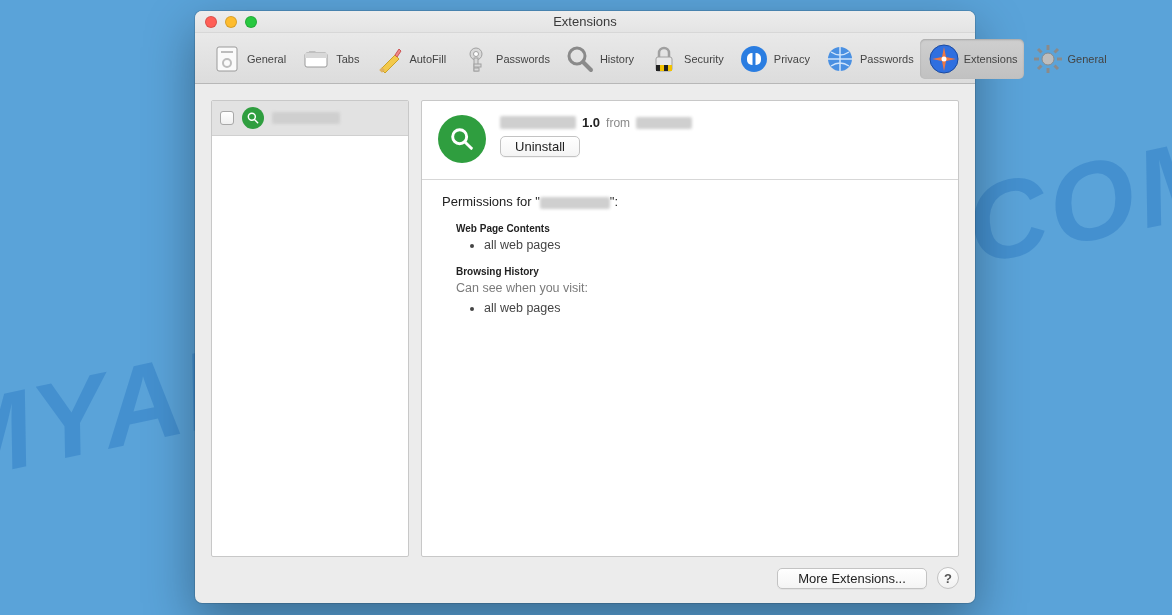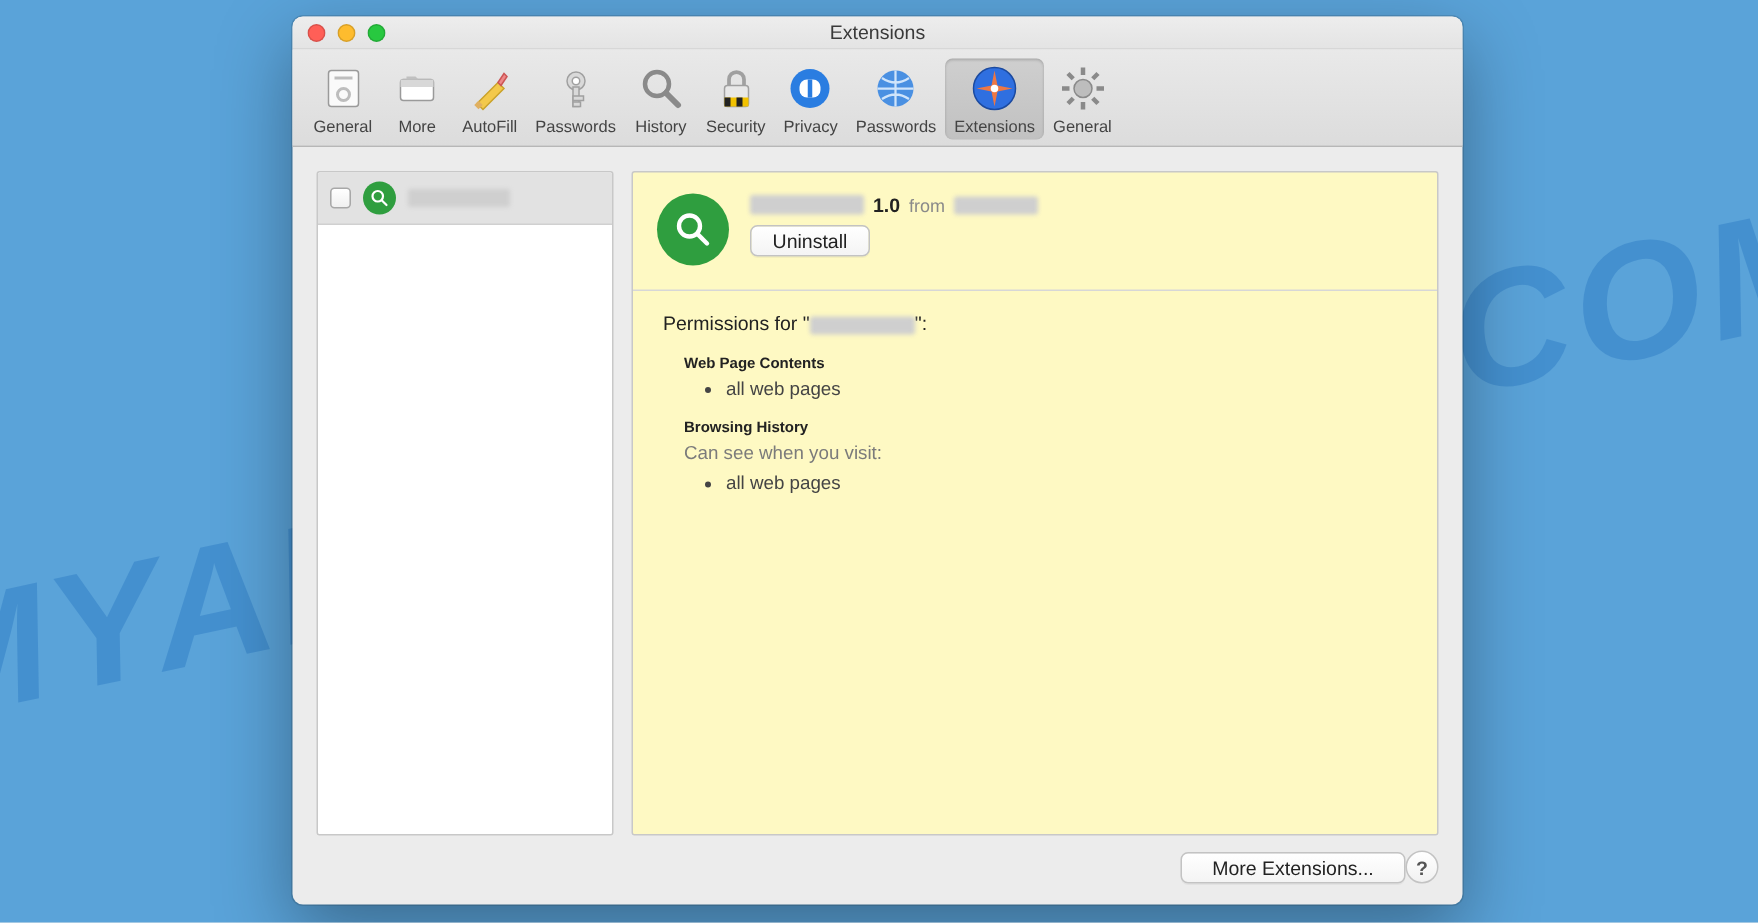--- a/index.html
+++ b/index.html
@@ -63,21 +63,21 @@
 .title { font-size: 13px; color: #3a3a3a; }
 .toolbar {
   background: linear-gradient(#e9e9e9, #dcdcdc);
   border-bottom: 1px solid #b7b7b7;
   padding: 6px 8px 4px 8px;
   display: flex;
   gap: 0;
 }
 .tbtn {
   display: flex;
-  flex-direction: column;
+  flex-direction: row;
   align-items: center;
   justify-content: flex-end;
   padding: 2px 6px 2px 6px;
   border-radius: 5px;
   gap: 2px;
   cursor: default;
 }
 .tbtn.active {
   background: linear-gradient(#cfcfcf, #c1c1c1);
   box-shadow: inset 0 1px 2px rgba(0,0,0,0.2);
@@ -126,21 +126,21 @@
 .ext-mini-icon svg{width:14px;height:14px;}
 .blurname {
   height: 12px;
   background: #cfcfcf;
   border-radius: 2px;
   filter: blur(1.5px);
 }
 .main {
   flex: 1;
   border: 1px solid #c8c8c8;
-  background: #fef9c3;
+  background: #ffffff;
   border-radius: 2px;
   display: flex;
   flex-direction: column;
 }
 .ext-header {
   padding: 14px 16px 16px 16px;
   display: flex;
   gap: 14px;
 }
 .big-icon {
@@ -173,20 +173,21 @@
 .perm-sec { margin-left:14px; margin-bottom:14px;}
 .perm-sec h4 { font-size:10px; font-weight:700; margin-bottom:4px;}
 .perm-sec p { font-size:12.5px; color:#7b7b7b; margin-bottom:6px;}
 .perm-sec ul { list-style: disc; padding-left: 28px;}
 .perm-sec li { font-size:12.5px; color:#444;}
 .footer {
   padding: 10px 16px 14px 16px;
   display: flex;
   justify-content: flex-end;
   align-items: center;
+  gap: 10px;
 }
 .help-btn {
   width:22px;height:22px;border-radius:50%;
   border:1px solid #c3c3c3; background:linear-gradient(#fff,#f1f1f1);
   display:flex;align-items:center;justify-content:center;
   font-size:13px; color:#555; font-weight:600;
 }
 </style>
 </head>
 <body>
@@ -218,21 +219,21 @@
     </div>
 
     <div class="tbtn">
       <div class="ticon">
         <svg viewBox="0 0 36 36">
             <rect x="7" y="12" width="22" height="14" rx="2" fill="#fff" stroke="#9a9a9a"></rect>
             <rect x="7" y="12" width="22" height="5" fill="#d8d8d8"></rect>
             <path d="M11 12v-2h6l2 2" fill="#c0c0c0"></path>
           </svg>
       </div>
-      <div class="tlabel">More</div>
+      <div class="tlabel">Tabs</div>
     </div>
 
     <div class="tbtn">
       <div class="ticon">
         <svg viewBox="0 0 36 36">
             <path d="M10 28 L24 14 L28 18 L14 32 Z" fill="#f3c94b" stroke="#caa22a"></path>
             <path d="M24 14 L28 8 L30 10 L26 16 Z" fill="#e88" stroke="#c55"></path>
             <rect x="9" y="27" width="4" height="4" fill="#e0b060" transform="rotate(45 11 29)"></rect>
           </svg>
       </div>

